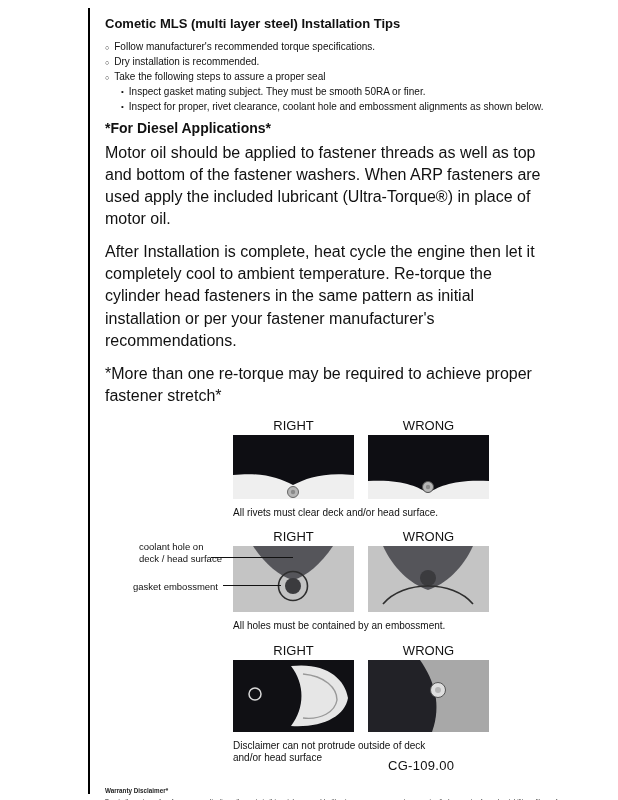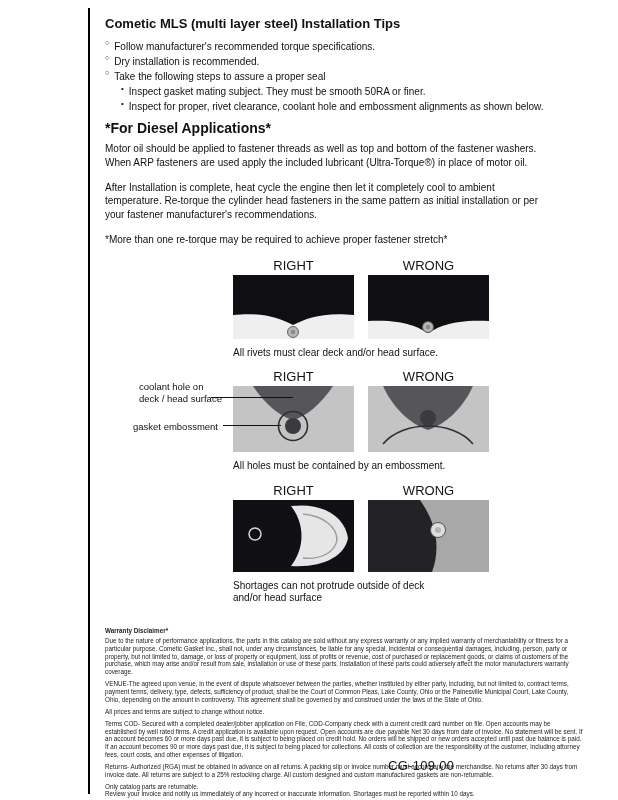--- a/index.html
+++ b/index.html
@@ -16,26 +16,26 @@
     width:2px;height:786px;background:#000;
   }
   .content{
     position:absolute;left:105px;top:16px;width:478px;
   }
   .title{
     font-size:13px;font-weight:bold;margin:0 0 8px 0;
     text-underline-offset:2px;
   }
   .tips{margin:0;padding:0;list-style:none;font-size:10px;line-height:1.5;}
-  .tips .row{display:flex;gap:5px;align-items:flex-start;}
+  .tips .row{display:flex;gap:5px;align-items:flex-end;}
   .tips .sub{margin-left:16px;}
   .b-hollow{font-size:7px;position:relative;top:-1px;}
   .b-solid{font-size:8px;position:relative;top:-1px;}
   .diesel-head{font-size:14px;font-weight:bold;margin:6px 0 6px 0;}
-  .para{font-size:10px;line-height:1.38;margin:0 0 11px 0;width:444px;}
+  .para{font-size:16px;line-height:1.38;margin:0 0 11px 0;width:444px;}
   .diagrams{margin-left:128px;width:256px;position:relative;margin-top:6px;}
   .dg-row{position:relative;margin-bottom:6px;}
   .dg-labels{display:flex;gap:14px;margin-bottom:2px;justify-content:flex-end;}
   .dg-labels div{width:121px;text-align:center;font-size:13px;}
   .dg-images{display:flex;gap:14px;}
   .dg-images figure{margin:0;line-height:0;}
   .dg-caption{font-size:10px;line-height:1.25;margin:8px 0 10px 0;white-space:nowrap;}
   .side-label{
     position:absolute;font-size:9.5px;line-height:1.2;white-space:nowrap;
   }
@@ -170,21 +170,21 @@
           <figure>
             <svg width="121" height="72" viewBox="0 0 121 72">
               <rect width="121" height="72" fill="#a8a8a8"></rect>
               <path d="M0,0 L52,0 C66,20 74,44 64,72 L0,72 Z" fill="#222227"></path>
               <circle cx="70" cy="30" r="7.5" fill="#dedede" stroke="#555" stroke-width="1"></circle>
               <circle cx="70" cy="30" r="3" fill="#b5b5b5"></circle>
             </svg>
           </figure>
         </div>
         <div class="dg-caption">
-          <div>Shortages can not protrude outside of deck</div>
+          <div>Disclaimer can not protrude outside of deck</div>
           <div>and/or head surface</div>
         </div>
       </div>
     </div>
 
     <div class="legal">
       <p class="lh">Warranty Disclaimer*</p>
       <p>Due to the nature of performance applications, the parts in this catalog are sold without any express warranty or any implied warranty of merchantability or fitness for a particular purpose.  Cometic Gasket Inc., shall not, under any circumstances, be liable for any special, incidental or consequential damages, including, person, party or property, but not limited to, damage, or loss of property or equipment, loss of profits or revenue, cost of purchased or replacement goods, or claims of customers of the purchase, which may arise and/or result from sale, installation or use of these parts.  Installation of these parts could adversely affect the motor manufacturers warranty coverage.</p>
       <p>VENUE-The agreed upon venue, in the event of dispute whatsoever between the parties, whether instituted by either party, including, but not limited to, contract terms, payment terms, delivery, type, defects, sufficiency of product, shall be the Court of Common Pleas, Lake County, Ohio or the Painesville Municipal Court, Lake County, Ohio, depending on the amount in controversy. This agreement shall be governed by and construed under the laws of the State of Ohio.</p>
       <p>All prices and terms are subject to change without notice.</p>

